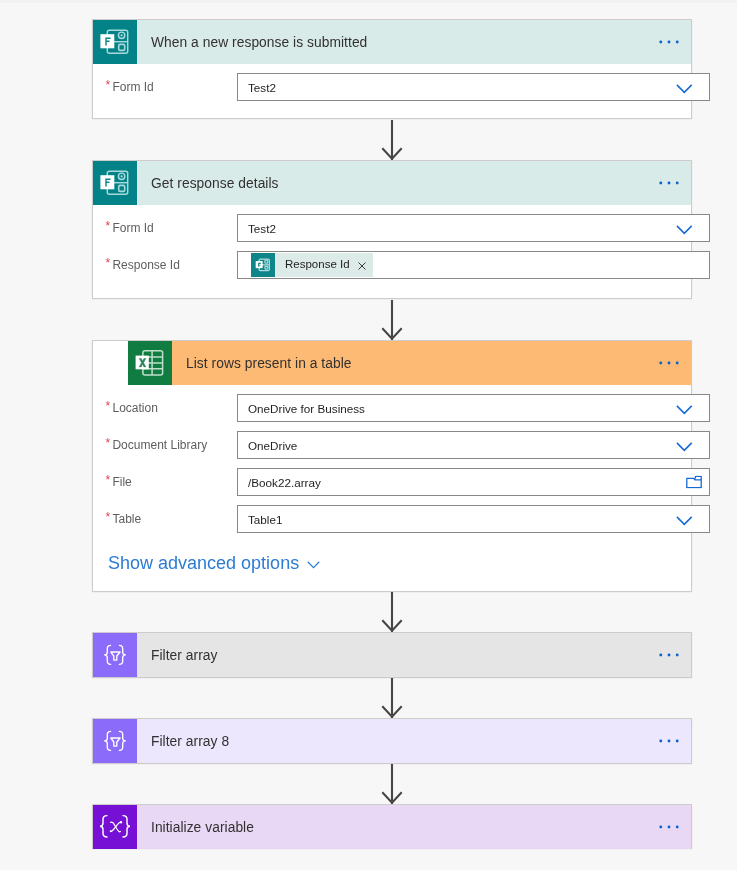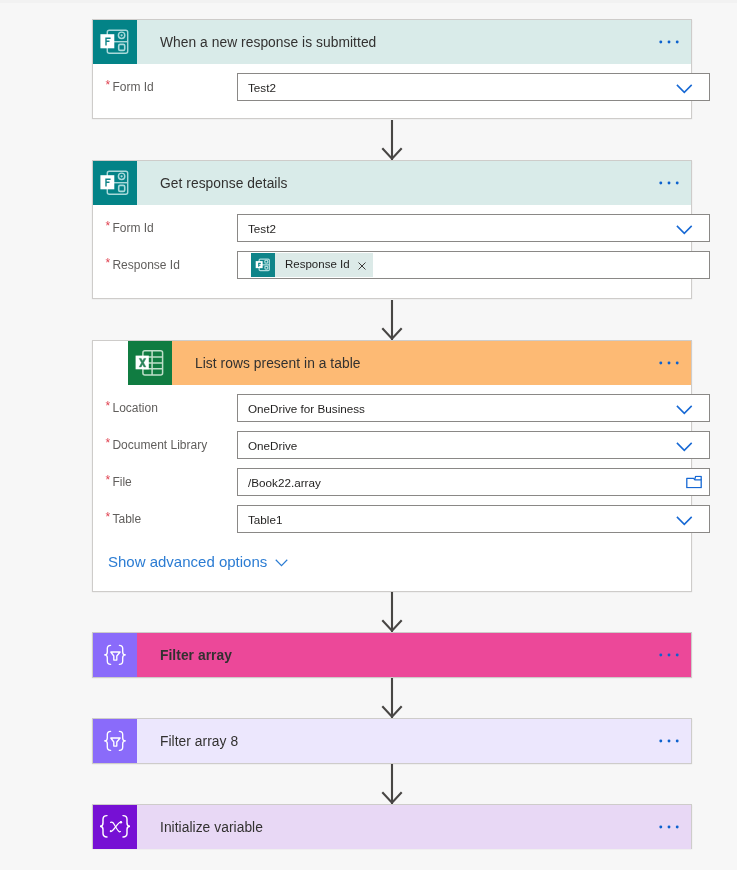--- a/index.html
+++ b/index.html
@@ -10,21 +10,21 @@
     font-family:"Liberation Sans", sans-serif;
   }
   .topband{position:absolute;left:0;top:0;width:737px;height:3px;background:#f2f2f2;}
 
   .card{position:absolute;left:92px;width:600px;background:#fff;
         border:1px solid #ceccca;box-sizing:border-box;
         box-shadow:0 0.9px 1.4px rgba(0,0,0,.11);}
   .hdr{height:44px;display:flex;align-items:stretch;position:relative;box-sizing:border-box;}
   .ico{width:44px;height:44px;flex:0 0 44px;display:flex;align-items:center;justify-content:center;}
   .hdrbar{flex:1;display:flex;align-items:center;min-width:0;}
-  .hdrtitle{font-size:13.8px;color:#323130;padding-left:23px;letter-spacing:.05px;
+  .hdrtitle{font-size:13.8px;color:#323130;padding-left:14px;letter-spacing:.05px;
             white-space:nowrap;overflow:hidden;text-overflow:ellipsis;}
   .dots{position:absolute;right:12px;top:50%;transform:translateY(-50%);line-height:0;}
   .dots svg{display:block;}
 
   .rows{position:relative;}
   .row{display:flex;align-items:center;position:absolute;left:0;height:28px;}
   .lbl{width:144px;flex:0 0 144px;font-size:12px;color:#605e5c;padding-left:12px;
        box-sizing:border-box;white-space:nowrap;}
   .lbl .ast{color:#e04251;font-size:12px;position:relative;top:-2.5px;padding-left:0.6px;padding-right:2.2px;}
   .fld{width:473px;height:28px;box-sizing:border-box;border:1px solid #8a8886;background:#fff;
@@ -33,21 +33,21 @@
   .chev{position:absolute;right:16px;top:50%;transform:translateY(-30%);line-height:0;}
   .folder{position:absolute;right:7px;top:50%;transform:translateY(-50%);line-height:0;}
 
   .chip{display:flex;align-items:center;height:24px;background:#dceae8;margin-left:13px;}
   .chipico{width:24px;height:24px;flex:0 0 24px;background:#0f8489;display:flex;
            align-items:center;justify-content:center;}
   
   .chiptxt{font-size:11.5px;color:#201f1e;padding:0 8px 0 10px;line-height:1;}
   .chipx{padding-right:7px;line-height:0;display:flex;align-items:center;position:relative;top:1px;}
 
-  .adv{position:absolute;display:flex;align-items:center;font-size:15px;color:#2b7cd3;}
+  .adv{position:absolute;display:flex;align-items:center;font-size:18px;color:#2b7cd3;}
   .advlabel{white-space:nowrap;}
   .advchev{margin-left:8px;line-height:0;position:relative;top:1px;}
 
   svg{display:block;}
 </style>
 </head>
 <body>
 
 <div class="topband"></div>
 
@@ -242,21 +242,21 @@
       <span class="advchev">
         <svg width="13" height="8" viewBox="0 0 13 8">
             <path d="M0.75 0.75 L6.5 6.6 L12.25 0.75" stroke="#2b7cd3" stroke-width="1.2" fill="none"></path>
           </svg>
       </span>
     </div>
   </div>
 </div>
 
 <div class="card" id="card-3" style="top:632px;height:46px;">
-  <div class="hdr" style="background:#ec4899;font-weight:bold;">
+  <div class="hdr" style="background:#e5e5e5;">
     <div class="ico" style="background:#8a6bfa;">
       <svg width="30" height="30" viewBox="0 0 30 30" aria-hidden="true">
         <g fill="none" stroke="#fff" stroke-width="1.35" stroke-linecap="round" stroke-linejoin="round">
           <path d="M10.6 5.3 C8.1 5.3 7.3 6.2 7.3 8.6 V11.9 C7.3 13.6 6.2 14.85 4.6 14.85 C6.2 14.85 7.3 16.1 7.3 17.8 V21.1 C7.3 23.5 8.1 24.4 10.6 24.4"></path>
           <path d="M19.4 5.3 C21.9 5.3 22.7 6.2 22.7 8.6 V11.9 C22.7 13.6 23.8 14.85 25.4 14.85 C23.8 14.85 22.7 16.1 22.7 17.8 V21.1 C22.7 23.5 21.9 24.4 19.4 24.4"></path>
           <path d="M10.8 12 H20.1 L16.8 16 V20.1 H13.8 V16 Z"></path>
         </g>
       </svg>
     </div>
     <div class="hdrbar">

